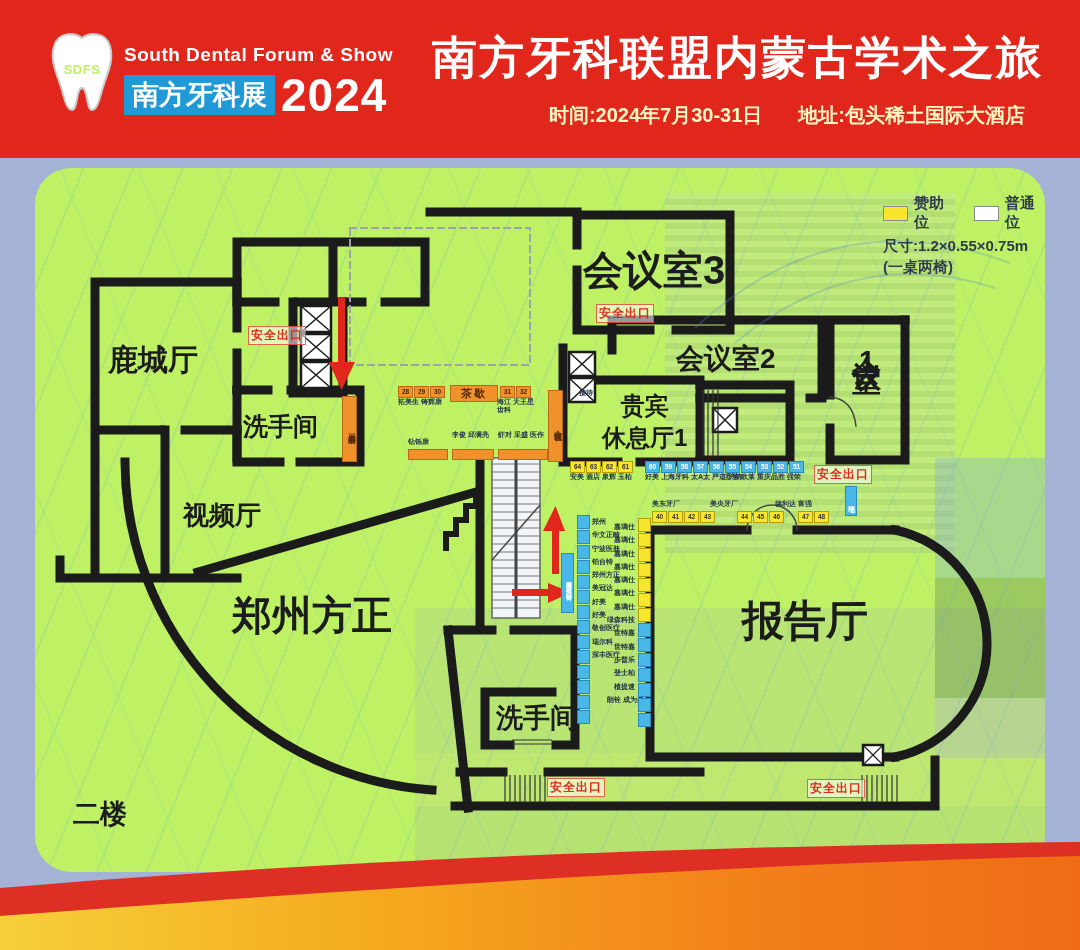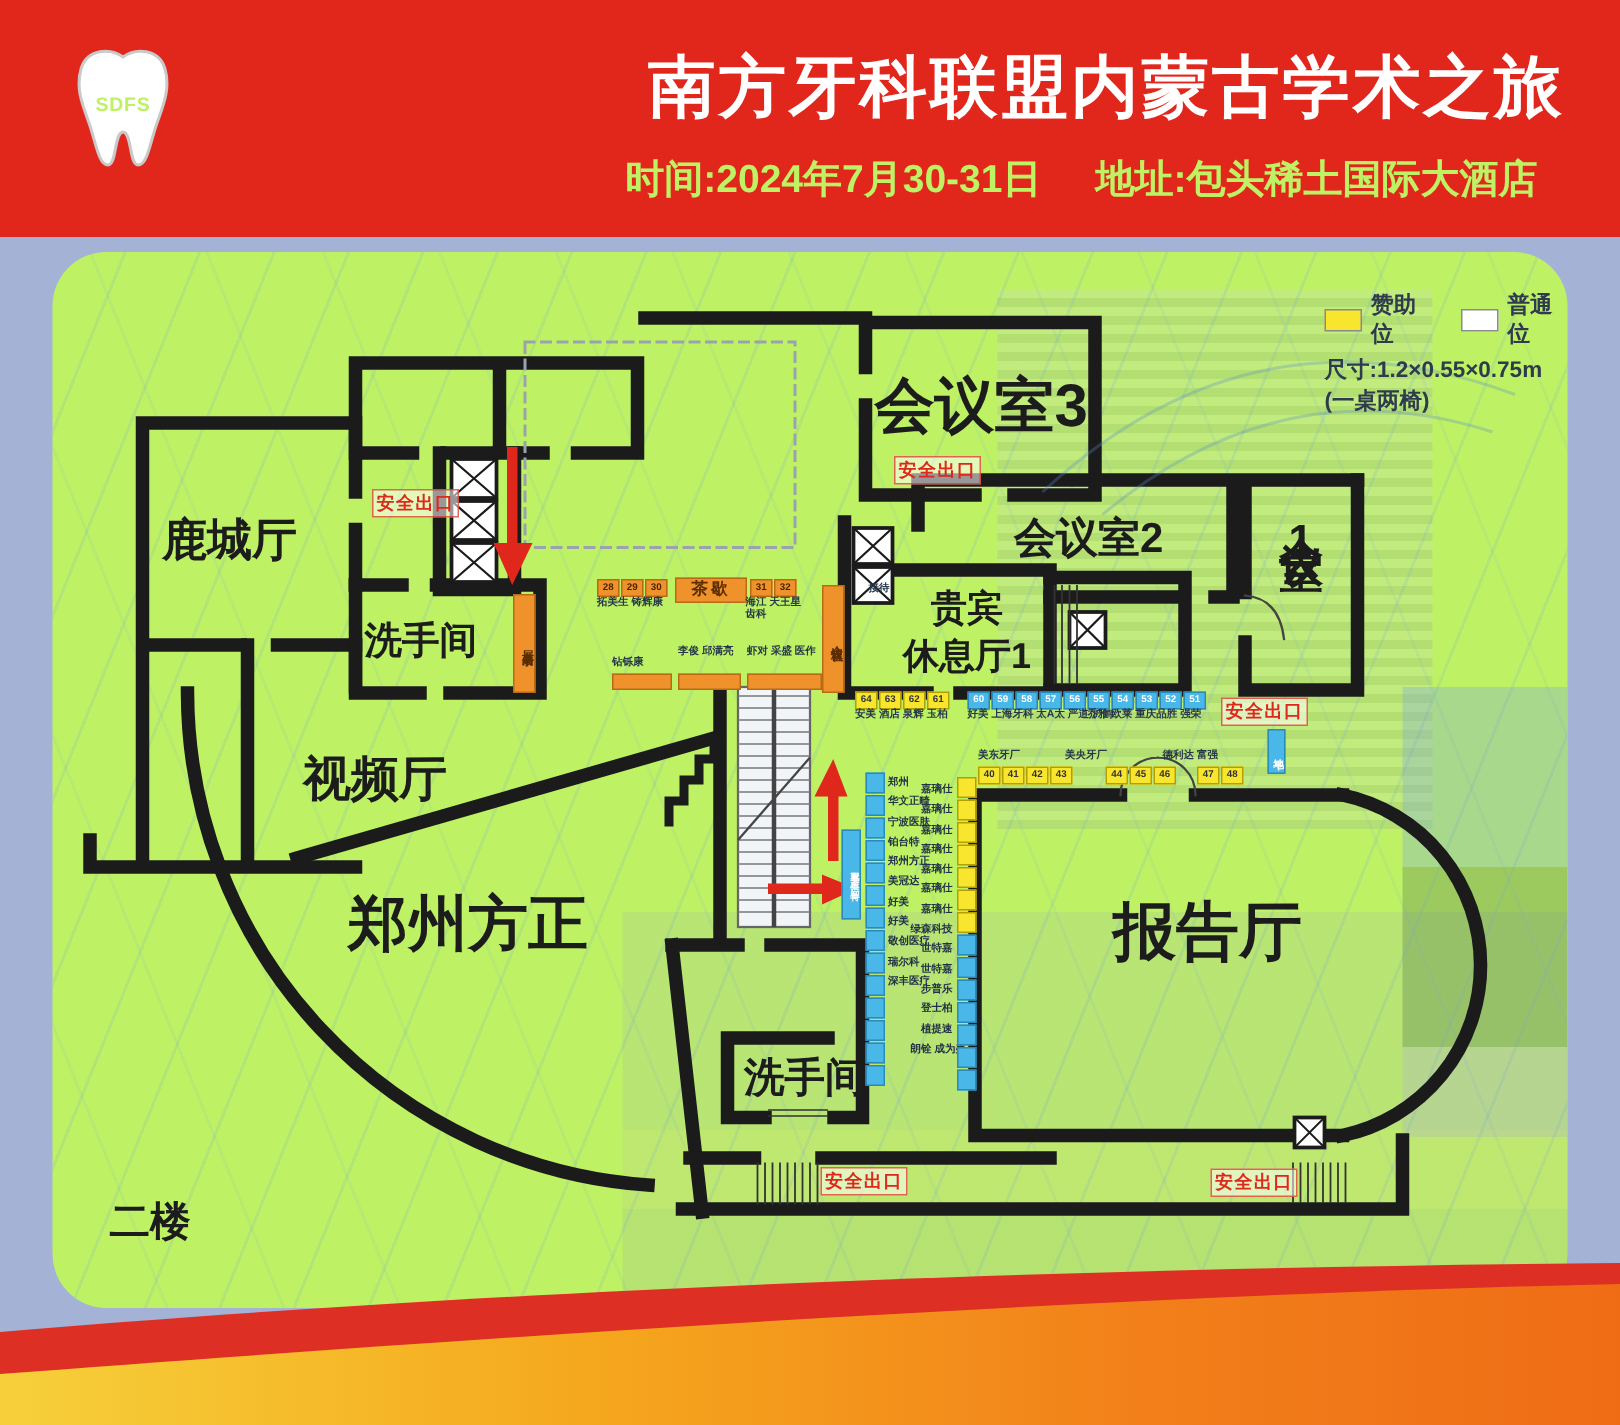--- a/index.html
+++ b/index.html
@@ -12,21 +12,21 @@
   .tooth svg{display:block;}
   .tooth .acro{position:absolute;left:0;right:0;top:30px;text-align:center;
       font-size:13px;font-weight:700;color:#bef264;letter-spacing:.5px;}
   .logo-text{margin-left:10px;}
   .logo-line1{color:#fff;font-weight:700;font-size:19px;letter-spacing:.5px;margin-top:12px;}
   .logo-line2{display:flex;align-items:center;margin-top:6px;}
   .badge{background:#1f9ad6;color:#fff;font-weight:700;font-size:27px;padding:2px 8px;}
   .year{color:#fff;font-weight:800;font-size:46px;line-height:1;margin-left:6px;letter-spacing:1px;}
   .title-wrap{position:absolute;left:375px;top:28px;width:668px;text-align:right;}
   .main-title{color:#fff;font-weight:800;font-size:45px;letter-spacing:2px;white-space:nowrap;}
-  .sub-title{color:#bef264;font-weight:700;font-size:26px;margin-top:14px;white-space:nowrap;}
+  .sub-title{color:#fef9c3;font-weight:700;font-size:20px;margin-top:14px;white-space:nowrap;}
   .sub-title span{margin:0 18px;}
   
   .card{position:absolute;left:35px;top:168px;width:1010px;height:704px;background:#bef264;
         border-radius:36px;z-index:1;overflow:hidden;}
   .card .hatch{position:absolute;inset:0;pointer-events:none;
      background:
        repeating-linear-gradient(112deg,transparent 0 44px,rgba(110,160,215,.16) 44px 46px),
        repeating-linear-gradient(68deg,transparent 0 70px,rgba(110,160,215,.10) 70px 72px);}
   .photo{position:absolute;pointer-events:none;}
   .photo1{left:630px;top:25px;width:290px;height:360px;opacity:.20;
@@ -74,20 +74,27 @@
 </head>
 <body>
 
 <div class="header">
   <div class="logo-wrap">
     <div class="tooth">
       <svg width="64" height="80" viewBox="0 0 64 80">
         <path d="M32,6 C24,0 8,0 4,14 C0,28 6,40 10,52 C14,64 16,78 22,78 C28,78 26,56 32,56 C38,56 36,78 42,78 C48,78 50,64 54,52 C58,40 64,28 60,14 C56,0 40,0 32,6 Z" fill="#ffffff" stroke="#c9c9c9" stroke-width="2"></path>
       </svg>
       <div class="acro">SDFS</div>
+    </div>
+    <div class="logo-text">
+      <div class="logo-line1">South Dental Forum &amp; Show</div>
+      <div class="logo-line2">
+        <span class="badge">南方牙科展</span>
+        <span class="year">2024</span>
+      </div>
     </div>
   </div>
   <div class="title-wrap">
     <div class="main-title">南方牙科联盟内蒙古学术之旅</div>
     <div class="sub-title"><span>时间:2024年7月30-31日</span><span>地址:包头稀土国际大酒店</span></div>
   </div>
 </div>
 
 <div class="card">
   <div class="photo photo1"></div>
@@ -201,21 +208,21 @@
       <span>赞助位</span>
       <span class="sw sw-w" style="margin-left:14px"></span>
       <span>普通位</span>
     </div>
     <div class="row2">尺寸:1.2×0.55×0.75m</div>
     <div class="row3">(一桌两椅)</div>
   </div>
 
   <div class="lbl" style="left:73px;top:172px;font-size:30px;">鹿城厅</div>
   <div class="lbl" style="left:208px;top:242px;font-size:25px;">洗手间</div>
-  <div class="lbl" style="left:167px;top:330px;font-size:32px;">视频厅</div>
+  <div class="lbl" style="left:148px;top:330px;font-size:26px;">视频厅</div>
   <div class="lbl" style="left:197px;top:420px;font-size:40px;">郑州方正</div>
   <div class="lbl" style="left:548px;top:75px;font-size:40px;">会议室3</div>
   <div class="lbl" style="left:641px;top:172px;font-size:28px;">会议室2</div>
   <div class="lbl vert" style="left:812px;top:165px;font-size:29px;">会议室1</div>
   <div class="lbl" style="left:567px;top:222px;font-size:24px;text-align:center;line-height:1.35;">
     <div>贵宾</div>
     <div>休息厅1</div>
   </div>
   <div class="lbl" style="left:707px;top:425px;font-size:42px;">报告厅</div>
   <div class="lbl" style="left:461px;top:532px;font-size:27px;">洗手间</div>

